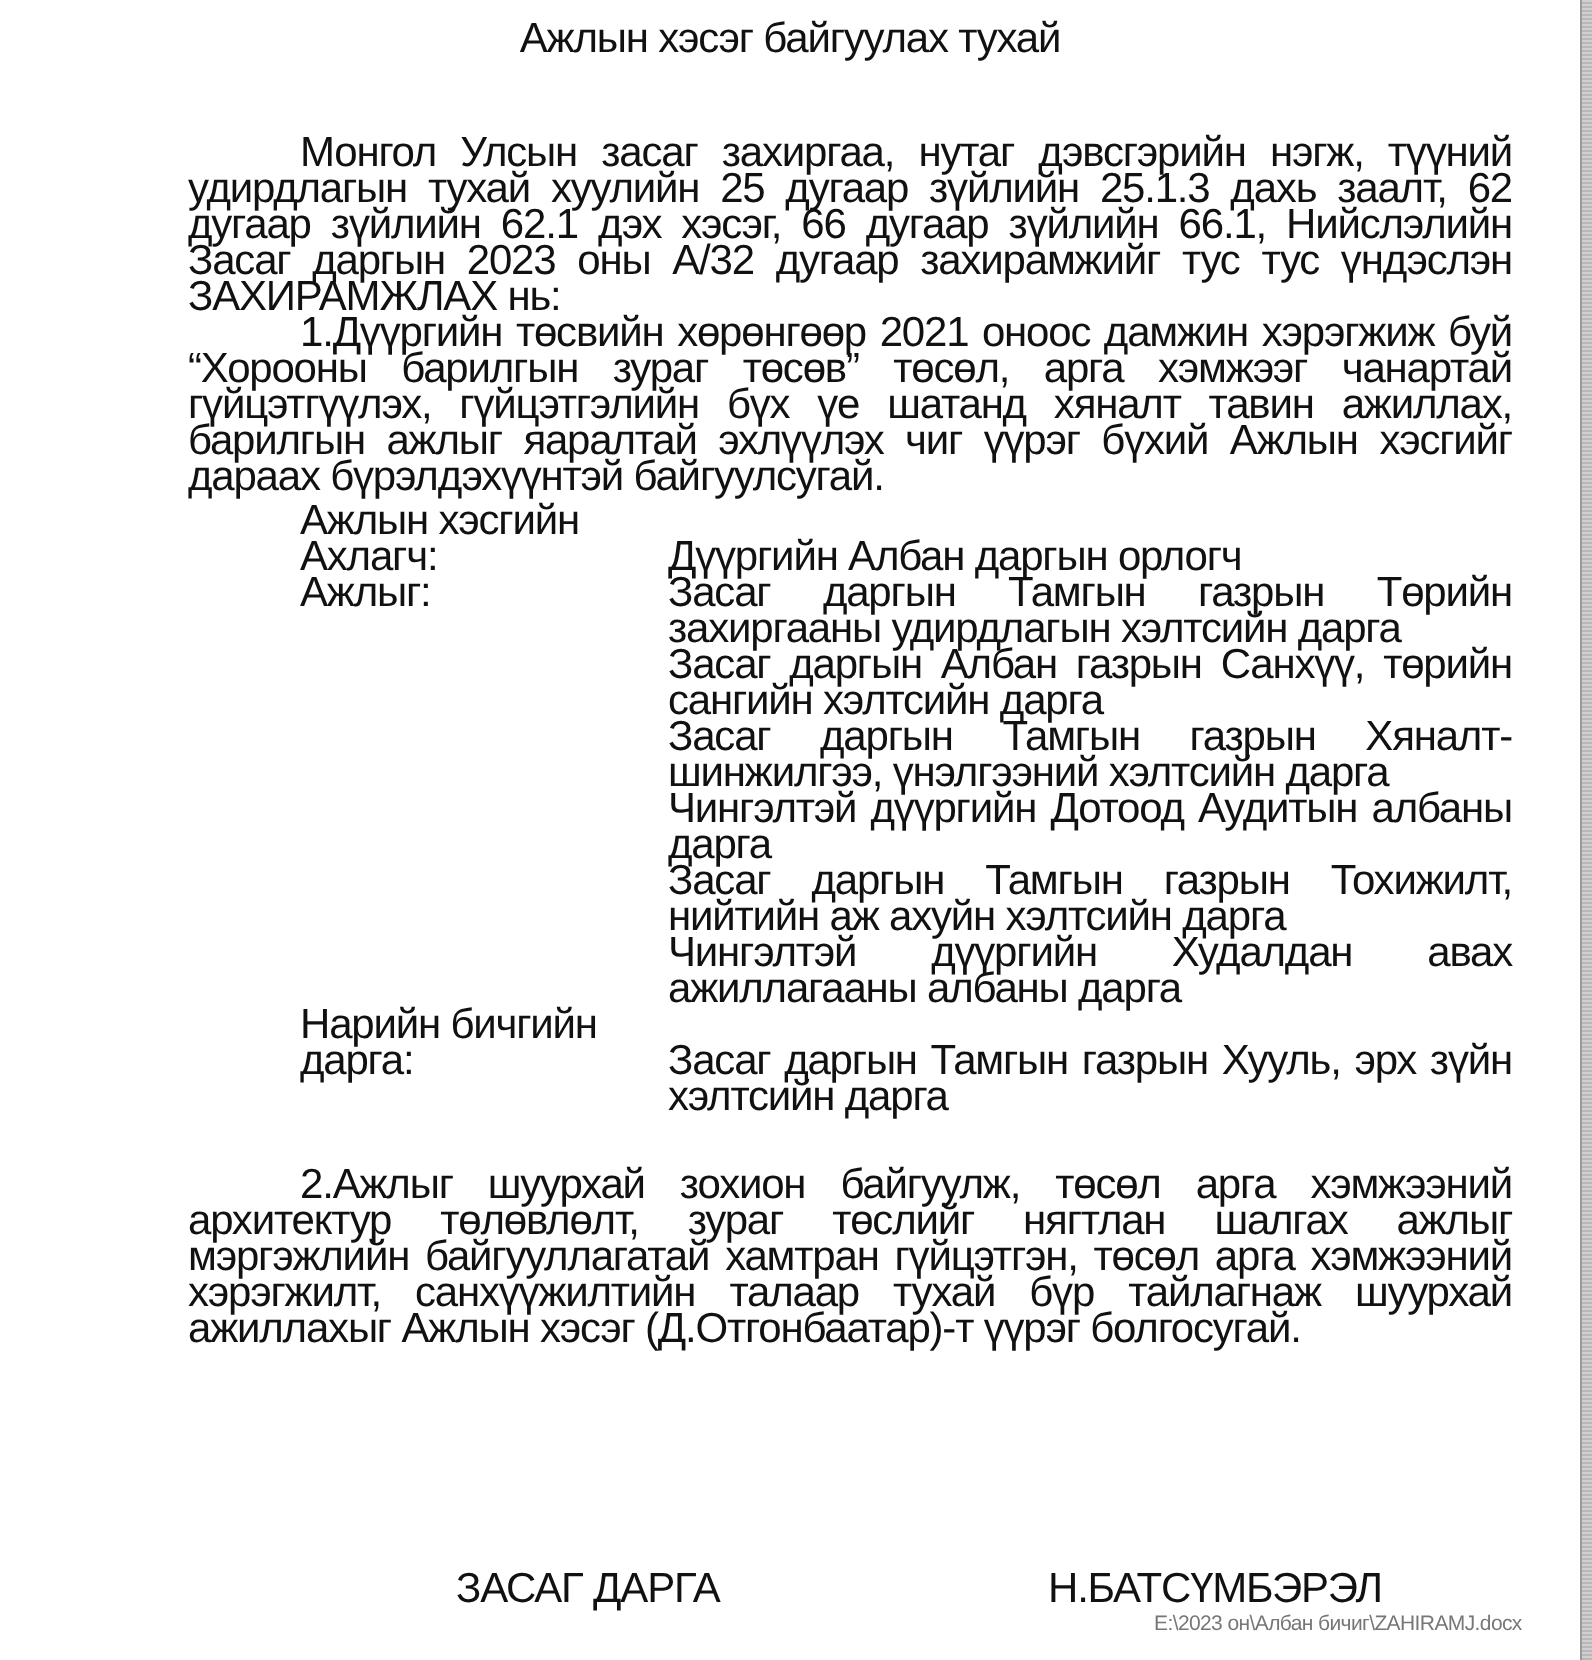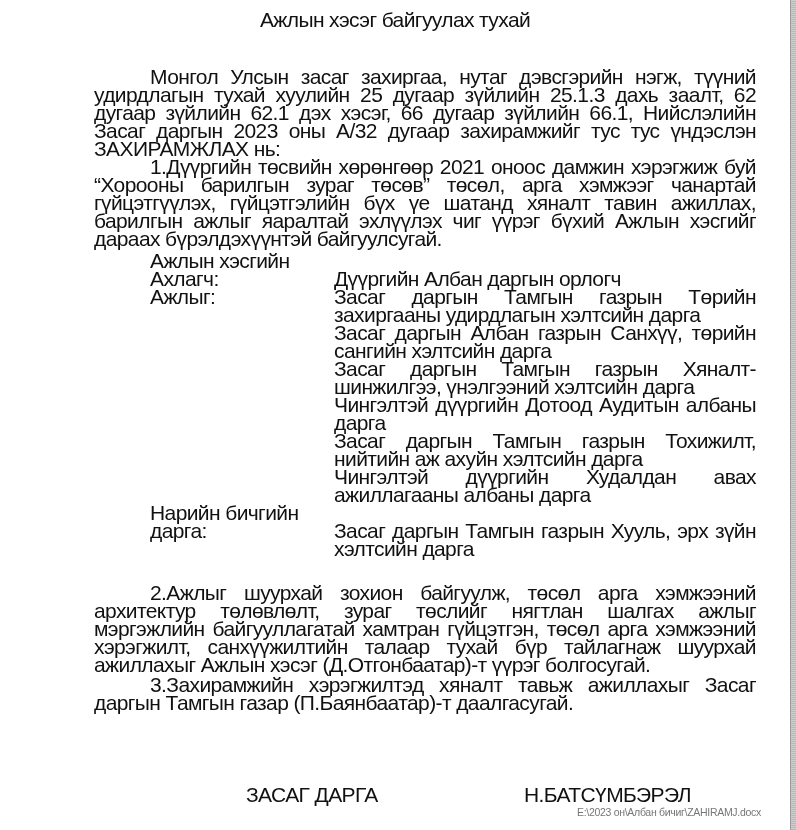--- a/index.html
+++ b/index.html
@@ -71,21 +71,20 @@
       <span class="val"></span>
     </div>
     <div class="row">
       <span class="lbl">дарга:</span>
       <span class="val">Засаг  даргын Тамгын газрын Хууль, эрх зүйн  хэлтсийн дарга</span>
     </div>
   </div>
 
   <div class="para indent txt" style="top:584px;">2.Ажлыг шуурхай зохион байгуулж, төсөл арга хэмжээний архитектур төлөвлөлт, зураг төслийг нягтлан шалгах ажлыг мэргэжлийн байгууллагатай хамтран гүйцэтгэн, төсөл арга хэмжээний хэрэгжилт, санхүүжилтийн талаар тухай бүр тайлагнаж шуурхай ажиллахыг Ажлын хэсэг (Д.Отгонбаатар)-т үүрэг болгосугай.</div>
 
-  <div class="para indent txt" style="top:676px;">3.Захирамжийн хэрэгжилтэд хяналт тавьж ажиллахыг Засаг даргын Тамгын газар (П.Баянбаатар)-т даалгасугай.</div>
 
-  <div class="sign txt" style="left:246px;">ЗАСАГ ДАРГА</div>
+  <div class="sign txt" style="left:228px;">ЗАСАГ ДАРГА</div>
   <div class="sign txt" style="left:524px;text-align:center;">Н.БАТСҮМБЭРЭЛ</div>
 
   <div class="path">E:\2023 он\Албан бичиг\ZAHIRAMJ.docx</div>
 </div>
 
 <div class="vbar"></div>
 
 </body></html>

